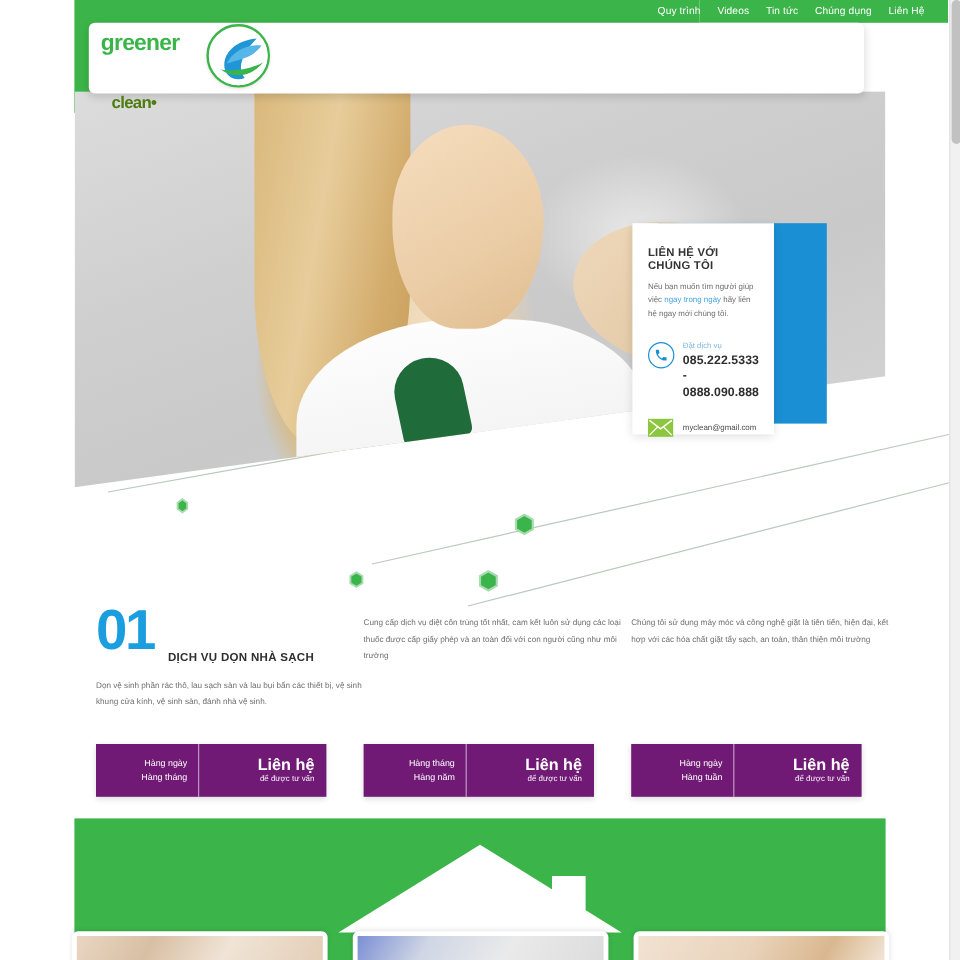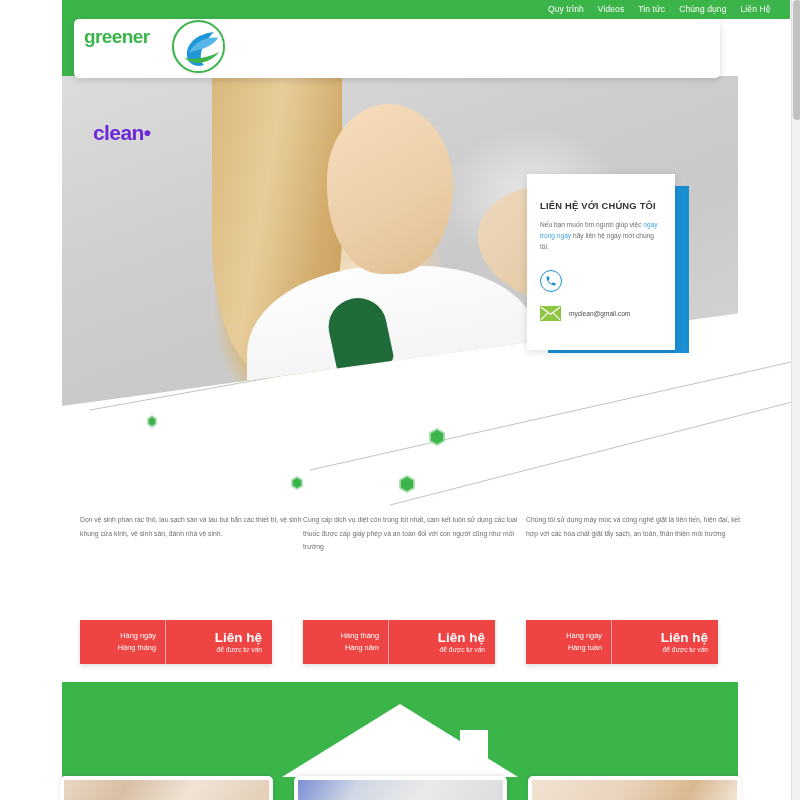--- a/index.html
+++ b/index.html
@@ -73,22 +73,22 @@
   .logo-text {
     display: flex; flex-direction: column;
     line-height: 1.0;
     gap: 32px;
   }
   .logo-text .l1 {
     font-size: 19px; font-weight: bold; color: #3bb54a;
     letter-spacing: -.6px;
   }
   .logo-text .l2 {
-    font-size: 21px; font-weight: bold; color: #6d28d9;
-    letter-spacing: -.6px; margin-left: 9px; margin-top: 44px;
+    font-size: 14px; font-weight: bold; color: #4d7c0f;
+    letter-spacing: -.6px; margin-left: 9px;
   }
   .logo-mark {
     position: absolute; top: 20px; left: 172px;
     width: 53px; height: 53px; border-radius: 50%;
     background: #ffffff;
     border: 2px solid #3bb54a;
     overflow: hidden;
     z-index: 16;
     box-shadow: 0 1px 3px rgba(0,0,0,.12);
   }
@@ -179,25 +179,25 @@
   .deco { position: absolute; top: 340px; left: 60px; width: 740px; height: 170px; z-index: 3; }
 
   
   .contact-shadow {
     position: absolute; top: 186px; left: 548px;
     width: 141px; height: 167px;
     background: #1b8fd4;
     z-index: 12;
   }
   .contact-card {
-    position: absolute; top: 174px; left: 527px;
-    width: 148px; height: 176px;
+    position: absolute; top: 186px; left: 527px;
+    width: 118px; height: 176px;
     background: #ffffff;
     z-index: 14;
-    padding: 26px 13px 0 13px;
+    padding: 18px 13px 0 13px;
     box-shadow: 0 2px 8px rgba(0,0,0,.13);
   }
   .contact-title {
     font-size: 9.4px; font-weight: bold; color: #333333;
     letter-spacing: .2px; margin-bottom: 8px;
   }
   .contact-desc {
     font-size: 6.6px; color: #6d6d6d; line-height: 1.7;
   }
   .contact-desc .hl { color: #47a3dd; }
@@ -236,21 +236,21 @@
     font-size: 9.6px; font-weight: bold; color: #2f2f2f;
     letter-spacing: .25px; white-space: nowrap;
   }
   .svc-desc {
     margin-top: 8px;
     font-size: 6.8px; color: #6f6f6f; line-height: 2.0;
   }
   .svc-btn {
     position: absolute; top: 115px; left: 0;
     width: 192px; height: 44px;
-    background: #ef4444;
+    background: #701a75;
     display: flex; align-items: stretch;
     box-shadow: 0 2px 5px rgba(0,0,0,.14);
   }
   .svc-btn .left {
     flex: 0 0 86px;
     display: flex; flex-direction: column; justify-content: center;
     align-items: flex-end; padding-right: 9px;
     color: #ffffff; font-size: 7.4px; line-height: 1.65;
     border-right: 1px solid rgba(255,255,255,.55);
   }
@@ -355,37 +355,45 @@
     <div class="contact-desc">
       <span>Nếu bạn muốn tìm người giúp việc </span><span class="hl">ngay trong ngày</span><span> hãy liên hệ ngay mới chúng tôi.</span>
     </div>
 
     <div class="contact-row">
       <div class="ico-phone">
         <svg viewBox="0 0 24 24" width="12" height="12" fill="#1b8fd4">
           <path d="M6.6 10.8c1.4 2.8 3.8 5.2 6.6 6.6l2.2-2.2c.3-.3.7-.4 1-.2 1.1.4 2.4.6 3.6.6.6 0 1 .4 1 1V20c0 .6-.4 1-1 1C10.6 21 3 13.4 3 4c0-.6.4-1 1-1h3.4c.6 0 1 .4 1 1 0 1.3.2 2.5.6 3.6.1.4 0 .8-.2 1l-2.2 2.2z"></path>
         </svg>
       </div>
+      <div>
+        <div class="phone-label">Đặt dịch vụ</div>
+        <div class="phone-num">085.222.5333 - 0888.090.888</div>
+      </div>
     </div>
 
     <div class="contact-row2">
       <div class="ico-mail">
         <svg viewBox="0 0 24 16" width="19" height="13">
           <rect x="0" y="0" width="24" height="16" fill="#8dc63f"></rect>
           <path d="M0 0 L12 9 L24 0" fill="none" stroke="#ffffff" stroke-width="1.6"></path>
           <path d="M0 16 L9 7 M24 16 L15 7" fill="none" stroke="#ffffff" stroke-width="1.4"></path>
         </svg>
       </div>
       <div class="mail-txt">myclean@gmail.com</div>
     </div>
   </div>
 
   <div class="services">
 
     <div class="svc svc1">
+      <div class="svc-head">
+        <div class="svc-num">01</div>
+        <div class="svc-name">DỊCH VỤ DỌN NHÀ SẠCH</div>
+      </div>
       <div class="svc-desc">Dọn vệ sinh phần rác thô, lau sạch sàn và lau bụi bẩn các thiết bị, vệ sinh khung cửa kính, vệ sinh sàn, đánh nhà vệ sinh.</div>
       <div class="svc-btn">
         <div class="left">
           <span>Hàng ngày</span>
           <span>Hàng tháng</span>
         </div>
         <div class="right">
           <span class="big">Liên hệ</span>
           <span class="sml">để được tư vấn</span>
         </div>

